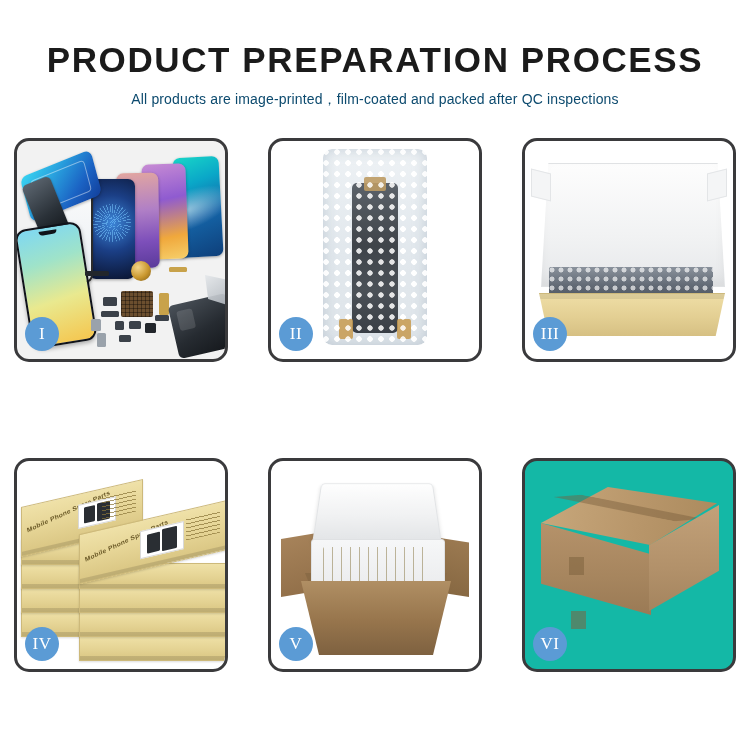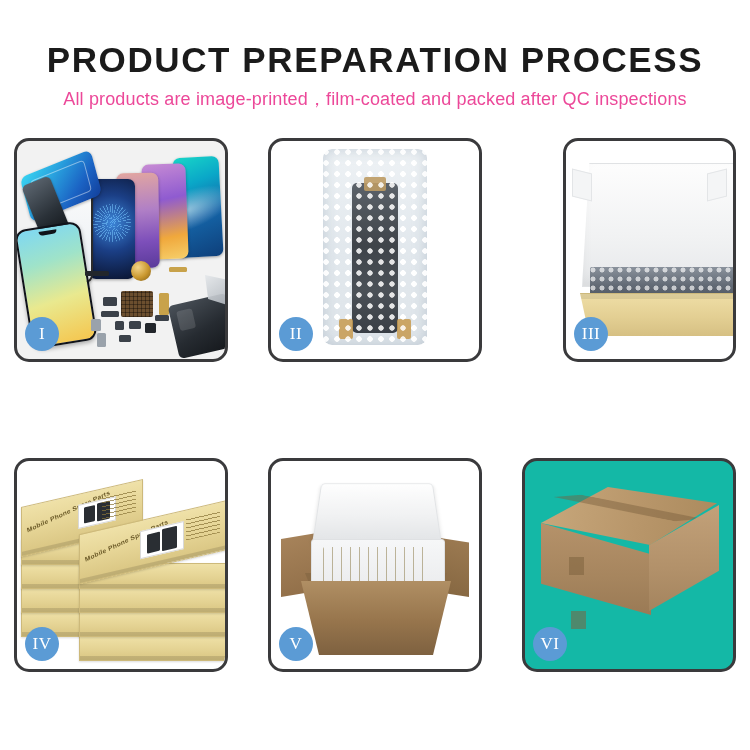--- a/index.html
+++ b/index.html
@@ -34,23 +34,23 @@
     font-size: 35px;
     font-weight: 700;
     letter-spacing: 1.6px;
     color: #1b1b1b;
     line-height: 40px;
     white-space: nowrap;
   }
   .subtitle {
     margin-top: 9px;
     font-family: "Liberation Sans", sans-serif;
-    font-size: 18px;
+    font-size: 14px;
     font-weight: 400;
-    color: #ec4899;
+    color: #0c4a6e;
     letter-spacing: 0.15px;
     line-height: 20px;
     white-space: nowrap;
   }
 
   
   .grid {
     position: absolute;
     left: 14px;
     top: 138px;
@@ -238,21 +238,21 @@
     border-radius: 2px; opacity: .85;
   }
   .bw-overlay {
     position: absolute; inset: 0;
     background:
       radial-gradient(circle at 3px 3px, rgba(255,255,255,.85) 0 2.4px, rgba(255,255,255,0) 3px) 0 0 / 11px 11px;
     pointer-events: none;
   }
 
   
-  .p3 { background: #ffffff; margin-left: 41px; }
+  .p3 { background: #ffffff; }
   .box3-lid {
     position: absolute; left: 16px; top: 22px; width: 182px; height: 122px;
     background: linear-gradient(180deg,#fdfdfd 0%,#f1f2f3 60%,#e6e8ea 100%);
     border: 1px solid #e0e2e4;
     clip-path: polygon(4% 0, 96% 0, 100% 100%, 0 100%);
     box-shadow: inset 0 -6px 12px rgba(0,0,0,.05);
   }
   .box3-lidflap {
     position: absolute; left: 6px; top: 30px; width: 18px; height: 26px;
     background: #f4f5f6; border: 1px solid #e3e5e7;

